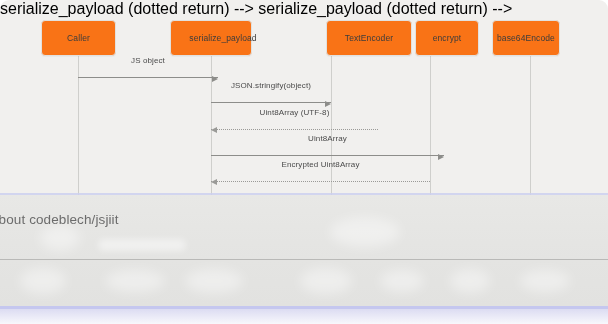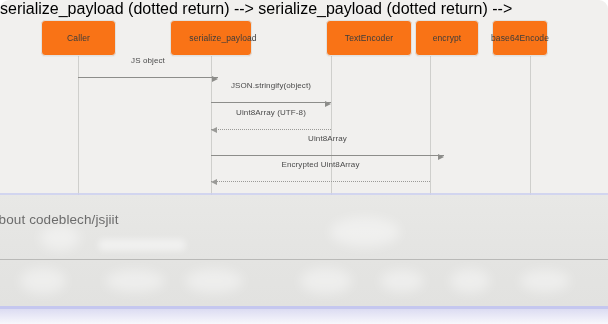--- a/index.html
+++ b/index.html
@@ -211,40 +211,40 @@
     </div>
     <div class="participant-box" style="left:170px; width:82px;padding-left:24px;">
       <span class="participant-label">serialize_payload</span>
     </div>
     <div class="participant-box" style="left:294px; width:86px;margin-left:32px;">
       <span class="participant-label">TextEncoder</span>
     </div>
     <div class="participant-box" style="left:415px; width:64px;">
       <span class="participant-label">encrypt</span>
     </div>
-    <div class="participant-box" style="left:492px; width:56px;">
+    <div class="participant-box" style="left:492px; width:68px;">
       <span class="participant-label">base64Encode</span>
     </div>
 
     
     <div class="message" style="left:78px; width:133px; top:56px;padding-left:7px;">
       <span class="msg-label">JS object</span>
       <div class="msg-line"></div>
       <div class="arrowhead right"></div>
     </div>
 
     
     <div class="message" style="left:211px; width:120px; top:81px;">
       <span class="msg-label">JSON.stringify(object)</span>
       <div class="msg-line"></div>
       <div class="arrowhead right"></div>
     </div>
 
      serialize_payload (dotted return) --&gt;
-    <div class="message" style="left:211px; width:120px; top:108px;">
+    <div class="message" style="left:211px; width:120px; top:108px;padding-left:47px;">
       <span class="msg-label">Uint8Array (UTF-8)</span>
       <div class="msg-line dotted"></div>
       <div class="arrowhead open-left"></div>
     </div>
 
     
     <div class="message" style="left:211px; width:219px; top:134px;padding-left:14px;">
       <span class="msg-label">Uint8Array</span>
       <div class="msg-line"></div>
       <div class="arrowhead right"></div>

